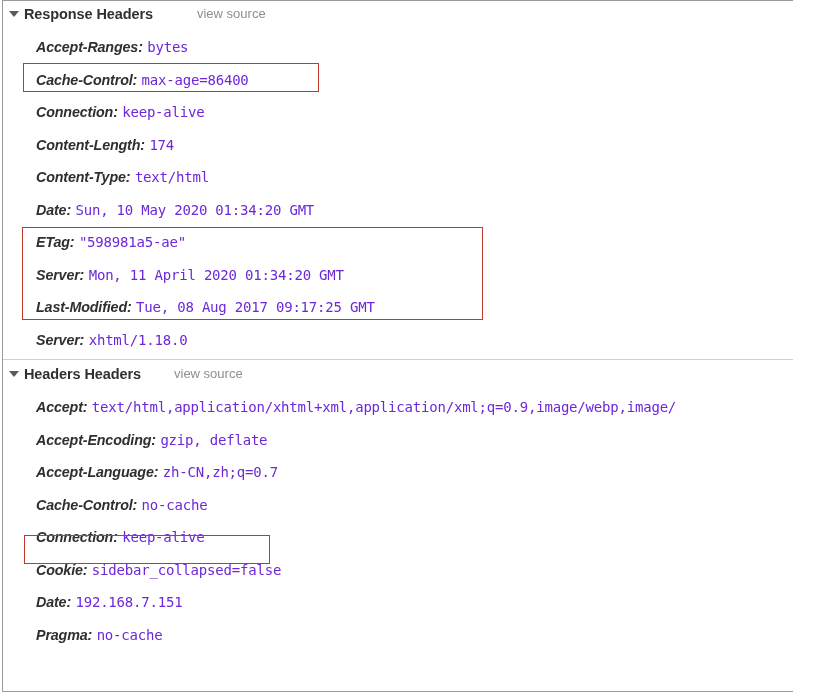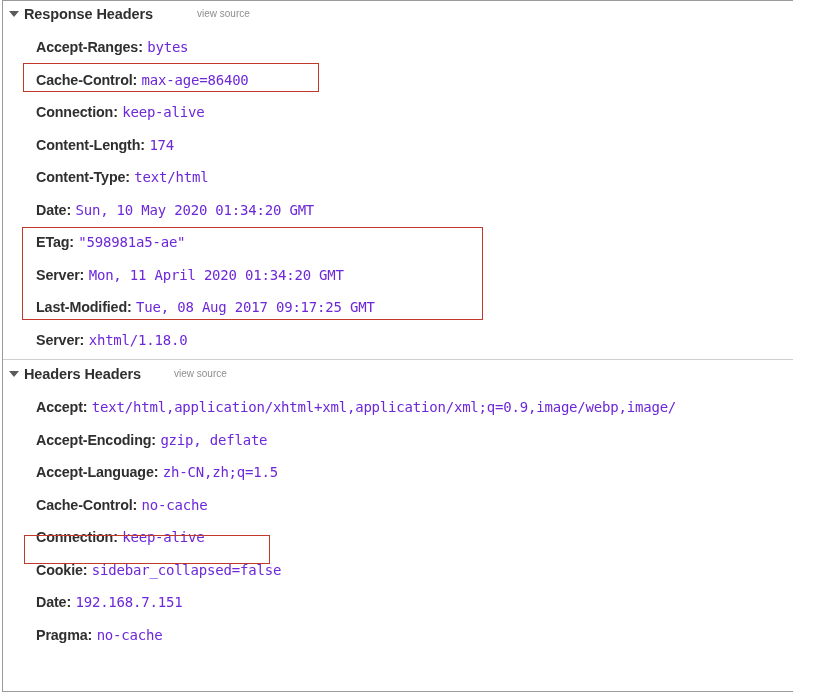--- a/index.html
+++ b/index.html
@@ -91,21 +91,21 @@
     flex: 0 0 auto;
   }
   .section-title {
     font-size: 14.5px;
     font-weight: bold;
     color: #303030;
     letter-spacing: -0.1px;
     white-space: nowrap;
   }
   .view-source {
-    font-size: 10px;
+    font-size: 13px;
     color: #8e8e8e;
     white-space: nowrap;
     text-decoration: none;
   }
   .view-source-response { margin-left: 44px; }
   .view-source-request  { margin-left: 33px; }
 
   .header-list {
     position: relative;
     padding-top: 4px;
@@ -117,20 +117,21 @@
     padding-left: 33px;
     white-space: nowrap;
     overflow: hidden;
   }
   .header-name {
     font-family: "Liberation Sans", sans-serif;
     font-size: 14.3px;
     font-weight: bold;
     color: #2f2f2f;
     letter-spacing: -0.15px;
+    font-style: italic;
   }
   .header-value {
     font-family: "DejaVu Sans Mono", monospace;
     font-size: 14px;
     color: #6d28d9;
     letter-spacing: -0.2px;
   }
   .header-row-continuation {
     position: relative;
     height: 32.5px;
@@ -243,21 +244,21 @@
       <div class="header-row">
         <span class="header-name">Accept:</span>
         <span class="header-value">text/html,application/xhtml+xml,application/xml;q=0.9,image/webp,image/</span>
       </div>
       <div class="header-row">
         <span class="header-name">Accept-Encoding:</span>
         <span class="header-value">gzip, deflate</span>
       </div>
       <div class="header-row">
         <span class="header-name">Accept-Language:</span>
-        <span class="header-value">zh-CN,zh;q=1.5</span>
+        <span class="header-value">zh-CN,zh;q=0.7</span>
       </div>
       <div class="header-row">
         <span class="header-name">Cache-Control:</span>
         <span class="header-value">no-cache</span>
       </div>
       <div class="header-row">
         <span class="header-name">Connection:</span>
         <span class="header-value">keep-alive</span>
       </div>
       <div class="header-row">

